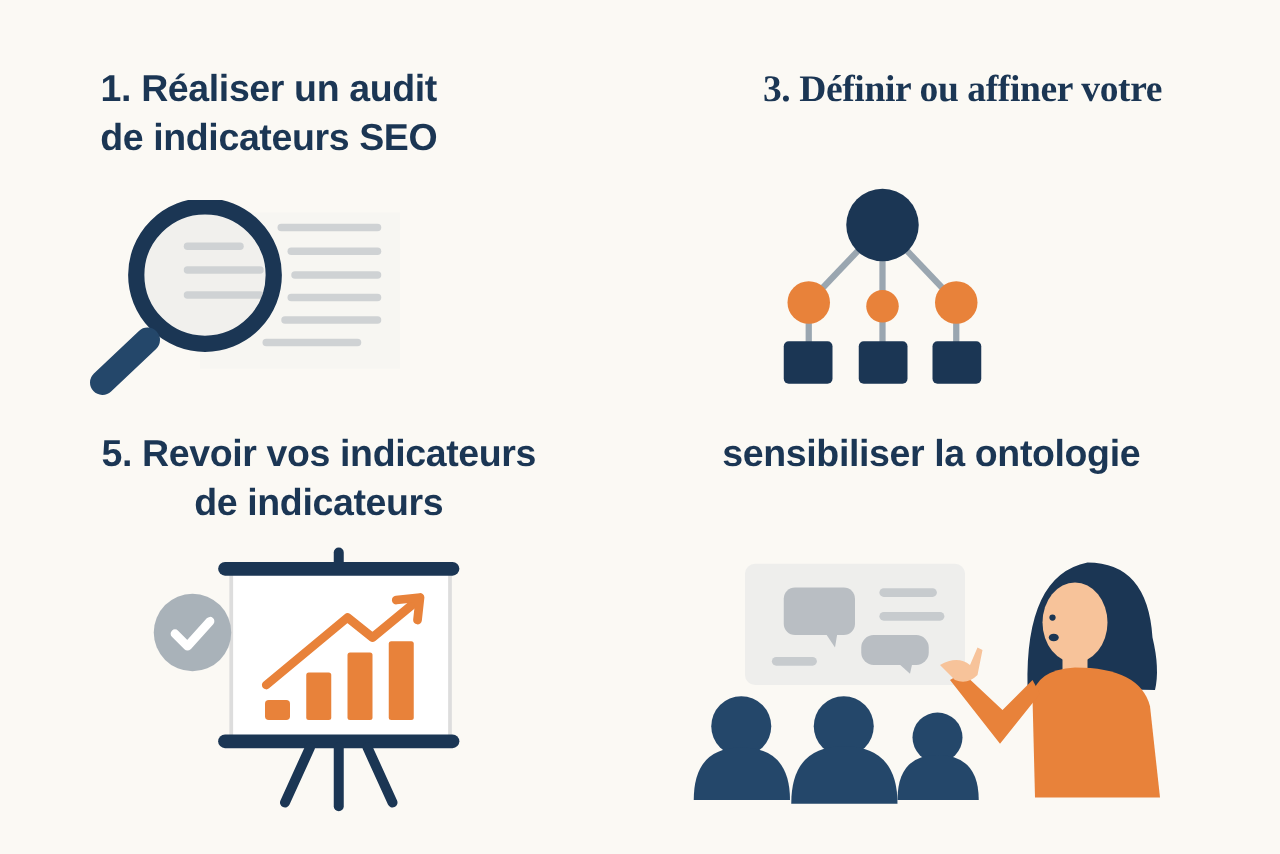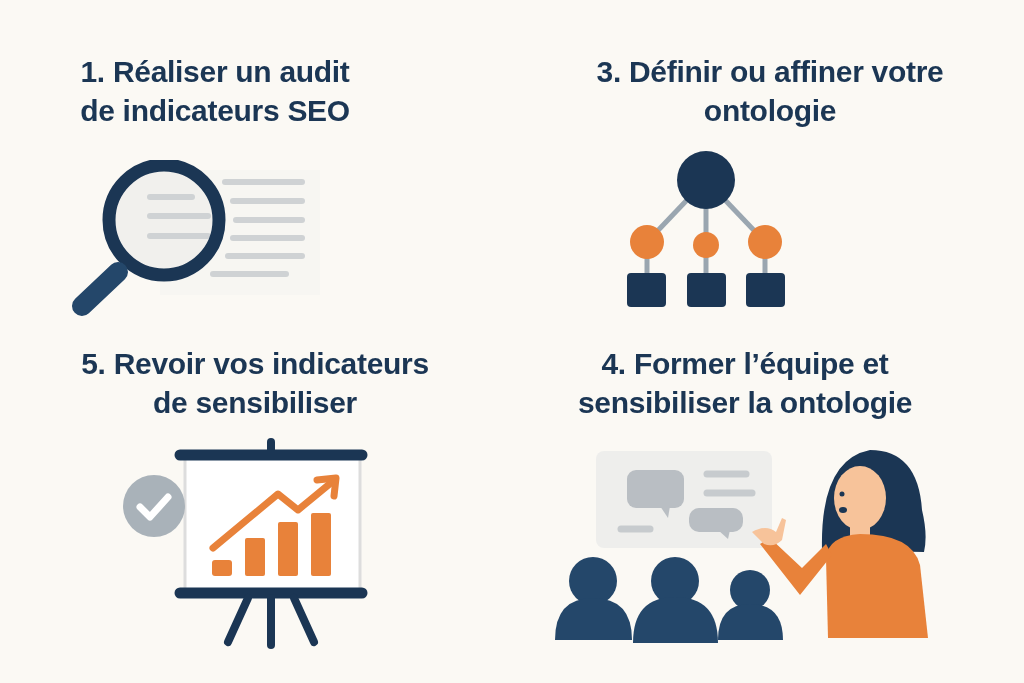--- a/index.html
+++ b/index.html
@@ -5,21 +5,21 @@
   html, body { margin:0; padding:0; }
   body {
     width:1024px; height:683px; background:#fbf9f4; position:relative; overflow:hidden;
     font-family:"Liberation Sans", "DejaVu Sans", sans-serif; color:#1b3654;
   }
   .title {
     position:absolute; text-align:center; font-weight:bold; font-size:30px;
     line-height:39px; color:#1b3654; letter-spacing:-0.3px;
   }
   .t1 { left:30px; top:52px; width:370px; }
-  .t3 { left:540px; top:52px; width:460px; }
+  .t3 { left:540px; top:52px; width:460px;font-family:Liberation Serif, serif; }
   .t2 { left:50px; top:344px; width:410px; }
   .t4 { left:530px; top:344px; width:430px; }
   svg.ill { position:absolute; }
 </style>
 </head>
 <body>
 
 <div class="title t1">
   <div>1. Réaliser un audit</div>
   <div>de indicateurs SEO</div>
@@ -39,21 +39,20 @@
     <line x1="90" y1="37" x2="132" y2="37"></line>
     <line x1="90" y1="56" x2="148" y2="56"></line>
     <line x1="90" y1="76" x2="148" y2="76"></line>
   </g>
   <circle cx="104" cy="60" r="55" fill="none" stroke="#1b3654" stroke-width="13"></circle>
   <line x1="58" y1="112" x2="22" y2="146" stroke="#24476a" stroke-width="20" stroke-linecap="round"></line>
 </svg>
 
 <div class="title t3">
   <div>3. Définir ou affiner votre</div>
-  <div>ontologie</div>
 </div>
 <svg class="ill" style="left:600px;top:145px" width="200" height="170" viewBox="0 0 200 170">
   <g stroke="#9aa6b0" stroke-width="5">
     <line x1="106" y1="35" x2="47" y2="97"></line>
     <line x1="106" y1="35" x2="106" y2="100"></line>
     <line x1="106" y1="35" x2="165" y2="97"></line>
     <line x1="47" y1="100" x2="47" y2="140"></line>
     <line x1="106" y1="100" x2="106" y2="140"></line>
     <line x1="165" y1="100" x2="165" y2="140"></line>
   </g>
@@ -61,21 +60,21 @@
   <circle cx="47" cy="97" r="17" fill="#e8823a"></circle>
   <circle cx="106" cy="100" r="13" fill="#e8823a"></circle>
   <circle cx="165" cy="97" r="17" fill="#e8823a"></circle>
   <rect x="27" y="128" width="39" height="34" rx="4" fill="#1b3654"></rect>
   <rect x="87" y="128" width="39" height="34" rx="4" fill="#1b3654"></rect>
   <rect x="146" y="128" width="39" height="34" rx="4" fill="#1b3654"></rect>
 </svg>
 
 <div class="title t2">
   <div>5. Revoir vos indicateurs</div>
-  <div>de sensibiliser</div>
+  <div>de indicateurs</div>
 </div>
 <svg class="ill" style="left:110px;top:430px" width="270" height="230" viewBox="0 0 270 230">
   <rect x="75" y="28" width="175" height="132" fill="#ffffff" stroke="#dddddd" stroke-width="3"></rect>
   <line x1="161" y1="12" x2="161" y2="25" stroke="#1b3654" stroke-width="8" stroke-linecap="round"></line>
   <line x1="70" y1="25" x2="252" y2="25" stroke="#1b3654" stroke-width="11" stroke-linecap="round"></line>
   <line x1="70" y1="163" x2="252" y2="163" stroke="#1b3654" stroke-width="11" stroke-linecap="round"></line>
   <g stroke="#1b3654" stroke-width="8" stroke-linecap="round">
     <line x1="138" y1="168" x2="118" y2="212"></line>
     <line x1="161" y1="168" x2="161" y2="215"></line>
     <line x1="184" y1="168" x2="204" y2="212"></line>
@@ -84,21 +83,20 @@
   <rect x="135" y="108" width="20" height="38" rx="2" fill="#e8823a"></rect>
   <rect x="168" y="92" width="20" height="54" rx="2" fill="#e8823a"></rect>
   <rect x="201" y="83" width="20" height="63" rx="2" fill="#e8823a"></rect>
   <polyline points="103,118 168,64 188,80 222,52" fill="none" stroke="#e8823a" stroke-width="7" stroke-linecap="round" stroke-linejoin="round"></polyline>
   <polyline points="207,50 226,48 224,66" fill="none" stroke="#e8823a" stroke-width="7" stroke-linecap="round" stroke-linejoin="round"></polyline>
   <circle cx="44" cy="76" r="31" fill="#a9b2b9"></circle>
   <polyline points="30,77 40,87 58,67" fill="none" stroke="#ffffff" stroke-width="7" stroke-linecap="round" stroke-linejoin="round"></polyline>
 </svg>
 
 <div class="title t4">
-  <div>4. Former l’équipe et</div>
   <div>sensibiliser la ontologie</div>
 </div>
 <svg class="ill" style="left:550px;top:440px" width="400" height="220" viewBox="0 0 400 220">
   <rect x="46" y="11" width="176" height="97" rx="8" fill="#eeeeec"></rect>
   <rect x="77" y="30" width="57" height="38" rx="9" fill="#b9bec3"></rect>
   <polygon points="110,66 118,78 120,66" fill="#b9bec3"></polygon>
   <rect x="139" y="68" width="54" height="24" rx="10" fill="#b9bec3"></rect>
   <polygon points="168,90 178,99 180,90" fill="#b9bec3"></polygon>
   <g stroke="#c7cbce" stroke-width="7" stroke-linecap="round">
     <line x1="157" y1="34" x2="196" y2="34"></line>

